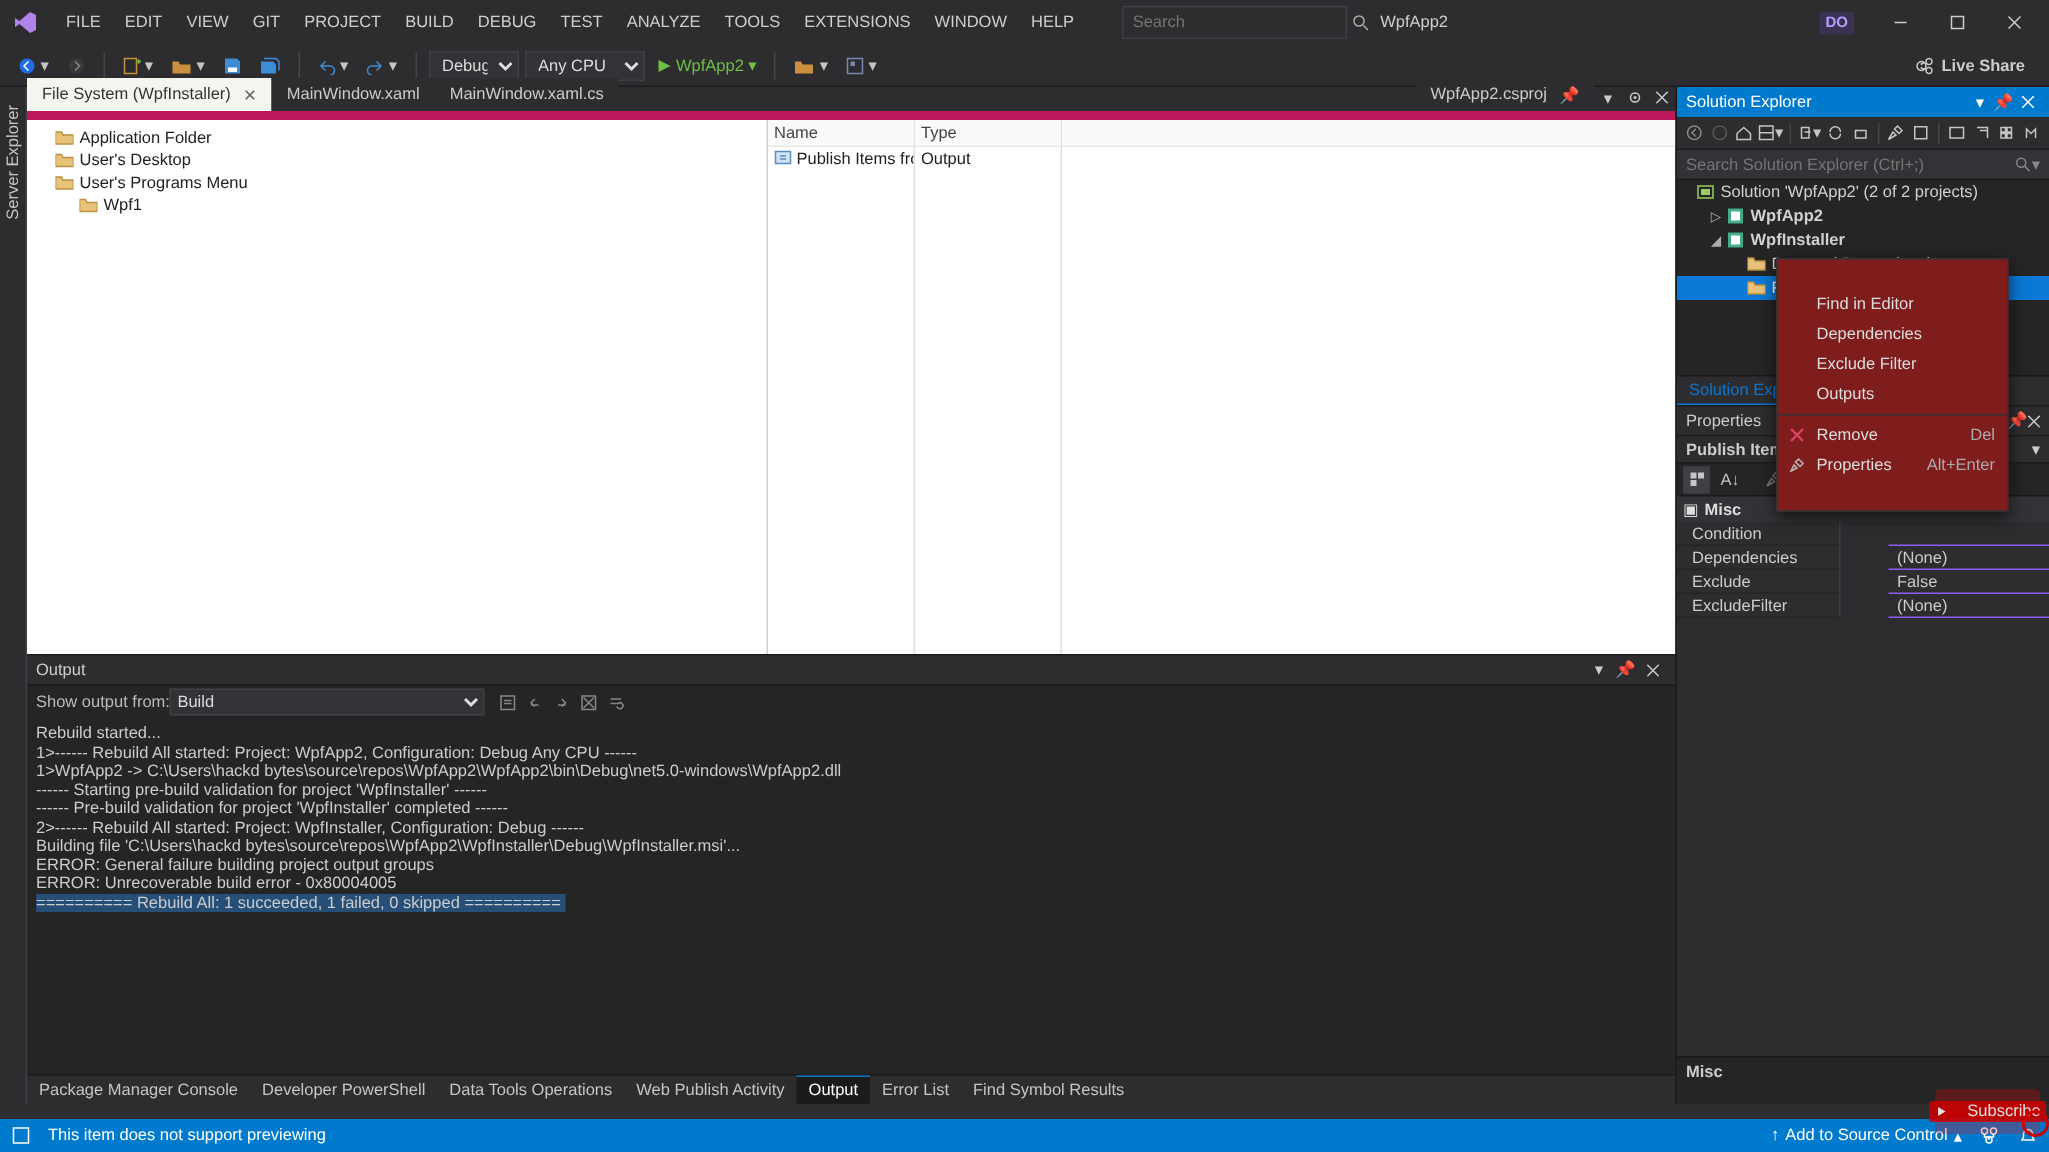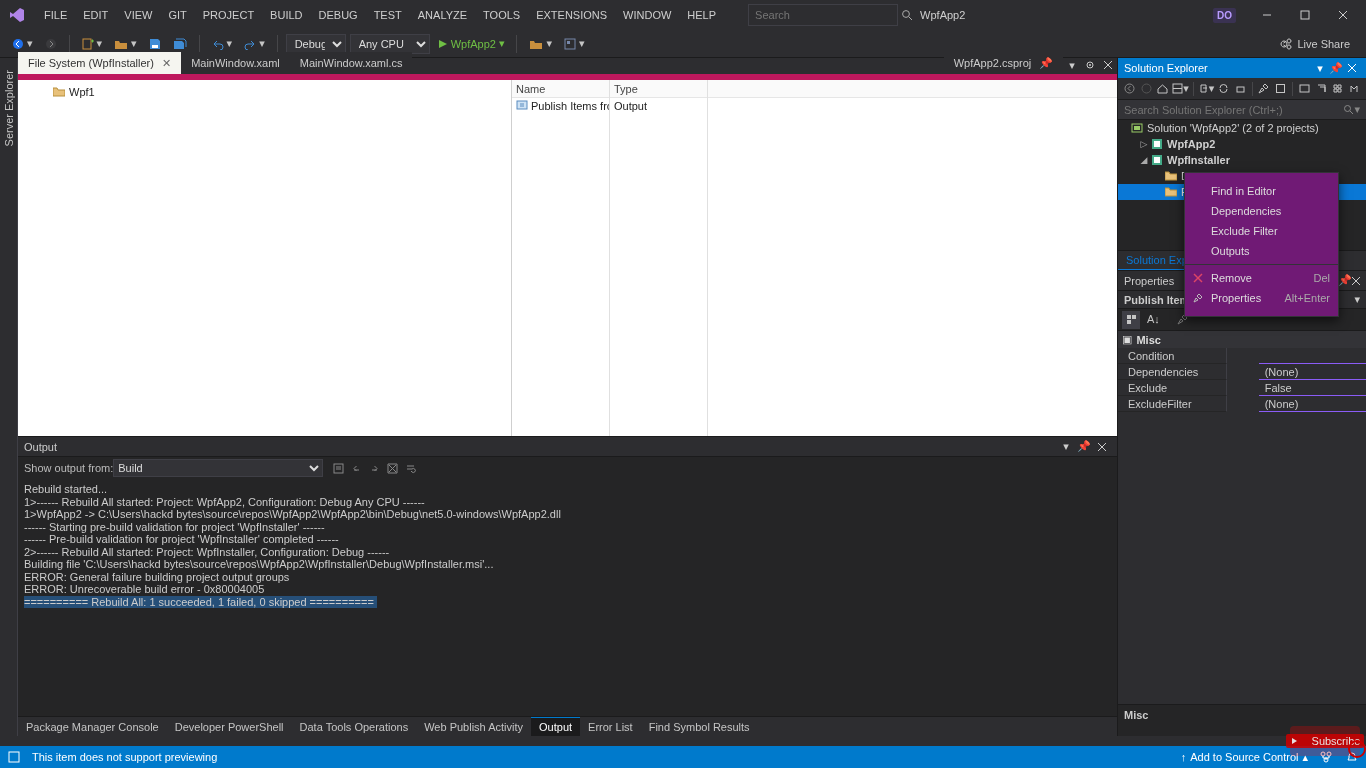--- a/index.html
+++ b/index.html
@@ -19,21 +19,21 @@
 
 
 .toolbar { height: 28px; background: #2d2d30; border-bottom:1px solid #1b1b1c; display:flex; align-items:center; padding:0 8px; gap:4px; }
 .toolbar .tbtn { display:flex; align-items:center; padding:2px 4px; color:#c5c5c5; gap:3px; }
 .toolbar .sep { width:1px; height:18px; background:#464649; margin:0 4px; }
 .toolbar select { background:#333337; color:#ddd; border:1px solid #3f3f46; height:20px; font-size:11px; padding:0 4px; }
 .toolbar .cfg { width: 60px; }
 .toolbar .plat { width: 80px; }
 .toolbar .play { color:#6fbf44; }
 .toolbar .tool-spacer { flex:1; }
-.toolbar .liveshare { display:flex; align-items:center; gap:5px; color:#ccc; padding:0 8px; }
+.toolbar .liveshare { display:flex; align-items:center; gap:5px; color:#ccc; padding:0 8px;font-weight:bold; }
 
 
 .left-strip { position:absolute; left:0; top:58px; bottom:32px; width:18px; background:#2d2d30; border-right:1px solid #3f3f46; display:flex; align-items:flex-start; justify-content:center; }
 .left-strip .vlabel { writing-mode: vertical-rl; transform: rotate(180deg); color:#c5c5c5; margin-top:8px; font-size:11px; padding:4px 2px; }
 
 
 .doc-area { position:absolute; left:18px; top:58px; right:249px; bottom:332px; background:#2d2d30; display:flex; flex-direction:column; }
 .doc-tabs { height:22px; background:#2d2d30; display:flex; align-items:flex-end; border-bottom:6px solid #be185d; }
 .doc-tab { height:22px; display:flex; align-items:center; padding:0 10px; color:#ccc; gap:8px; background:#2d2d30; }
 .doc-tab.active { background:#f5f5f0; color:#333; }
@@ -98,21 +98,21 @@
 .props-tool .pb { width:18px; height:18px; display:flex; align-items:center; justify-content:center; color:#c5c5c5; border:1px solid transparent;}
 .props-tool .pb.sel { border:1px solid #3f3f46; background:#3f3f46; }
 .props-grid { flex:1; background:#2d2d30; overflow:auto; }
 .props-grid .cat { background:#333337; color:#ddd; padding:2px 4px; display:flex; align-items:center; gap:4px; }
 .props-grid .prow { display:flex; height:16px; }
 .props-grid .pname { width:50%; padding:2px 10px; color:#ccc; border-right:1px solid #3f3f46; border-bottom:1px solid #252526; }
 .props-grid .pval  { width:50%; padding:2px 6px; color:#ccc; border-bottom:1px solid #8b5cf6;margin-left:32px; }
 .props-foot { height:32px; border-top:1px solid #1b1b1c; padding:4px 6px; color:#ccc; }
 
 
-.ctxmenu { position:absolute; left:1184px; top:172px; width:155px; background:#701a75; border:1px solid #333337; box-shadow:0 4px 10px rgba(0,0,0,.6); z-index:50; padding:8px 0; }
+.ctxmenu { position:absolute; left:1184px; top:172px; width:155px; background:#7f1d1d; border:1px solid #333337; box-shadow:0 4px 10px rgba(0,0,0,.6); z-index:50; padding:20px 0; }
 .ctxmenu .mi { display:flex; align-items:center; height:20px; padding:0 24px 0 26px; color:#ddd; position:relative; }
 .ctxmenu .mi .cicon { position:absolute; left:6px; width:14px; display:flex; align-items:center; justify-content:center; }
 .ctxmenu .mi .short { position:absolute; right:8px; color:#aaa; }
 .ctxmenu .msep { height:1px; background:#333337; margin:3px 0; }
 
 
 .statusbar { position:absolute; left:0; right:0; bottom:0; height:22px; background:#007acc; color:#fff; display:flex; align-items:center; padding:0 6px; gap:10px; }
 .statusbar .sicn { width:16px; height:16px; display:flex; align-items:center; justify-content:center; }
 .statusbar .spacer { flex:1; }
 .statusbar .sc-btn { display:flex; align-items:center; gap:4px; }
@@ -276,20 +276,44 @@
     <div class="hdr-btn">
         <svg width="8" height="8">
           <line x1="0" y1="0" x2="8" y2="8" stroke="#ccc"></line>
           <line x1="8" y1="0" x2="0" y2="8" stroke="#ccc"></line>
         </svg>
       </div>
   </div>
   <div class="doc-body">
     <div class="fs-tree">
       <div id="fs-tree-rows">
+          <div class="row ind1">
+            <span class="icn">
+              <svg width="12" height="10">
+                <path d="M0 1h4l1 2h7v6H0z" fill="#e8c17a" stroke="#b8903c"></path>
+              </svg>
+            </span>
+            <span>Application Folder</span>
+          </div>
+          <div class="row ind1">
+            <span class="icn">
+              <svg width="12" height="10">
+                <path d="M0 1h4l1 2h7v6H0z" fill="#e8c17a" stroke="#b8903c"></path>
+              </svg>
+            </span>
+            <span>User's Desktop</span>
+          </div>
+          <div class="row ind1">
+            <span class="icn">
+              <svg width="12" height="10">
+                <path d="M0 1h4l1 2h7v6H0z" fill="#e8c17a" stroke="#b8903c"></path>
+              </svg>
+            </span>
+            <span>User's Programs Menu</span>
+          </div>
           <div class="row ind2">
             <span class="icn">
               <svg width="12" height="10">
                 <path d="M0 1h4l1 2h7v6H0z" fill="#e8c17a" stroke="#b8903c"></path>
               </svg>
             </span>
             <span>Wpf1</span>
           </div>
         </div>
     </div>

